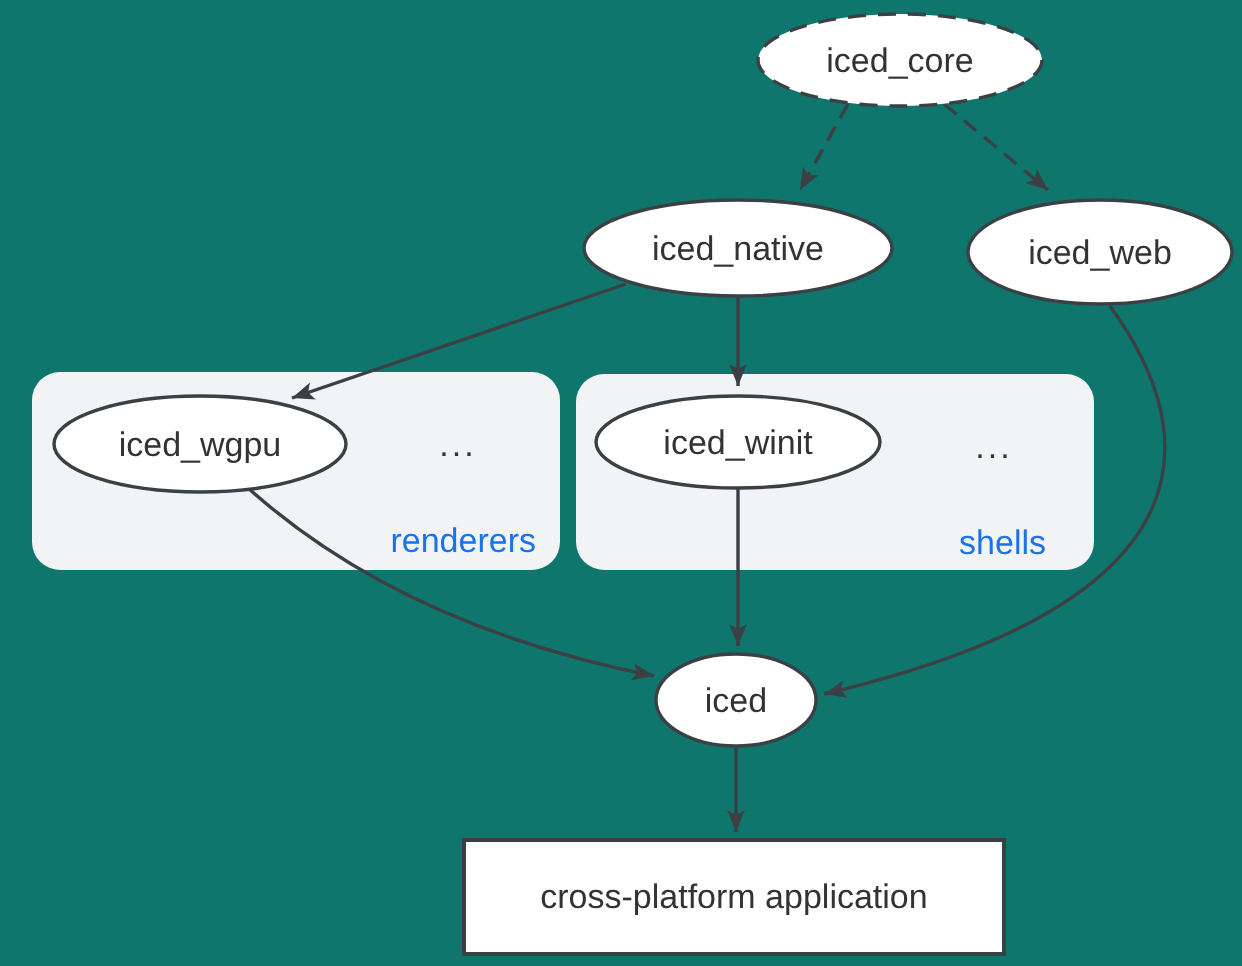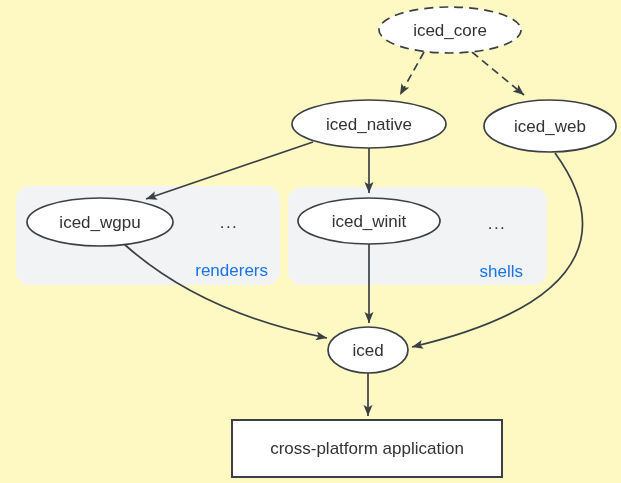--- a/index.html
+++ b/index.html
@@ -3,21 +3,21 @@
 <meta charset="utf-8">
 <style>
   html, body {
     margin: 0;
     padding: 0;
     background: #ffffff;
   }
   .canvas-wrap {
     width: 621px;
     height: 483px;
-    background: #fef9c3;
+    background: #0f766e;
     position: relative;
     overflow: hidden;
   }
   svg {
     display: block;
     font-family: "Liberation Sans", sans-serif;
   }
   .group-box {
     fill: #f2f3f5;
     stroke: none;

